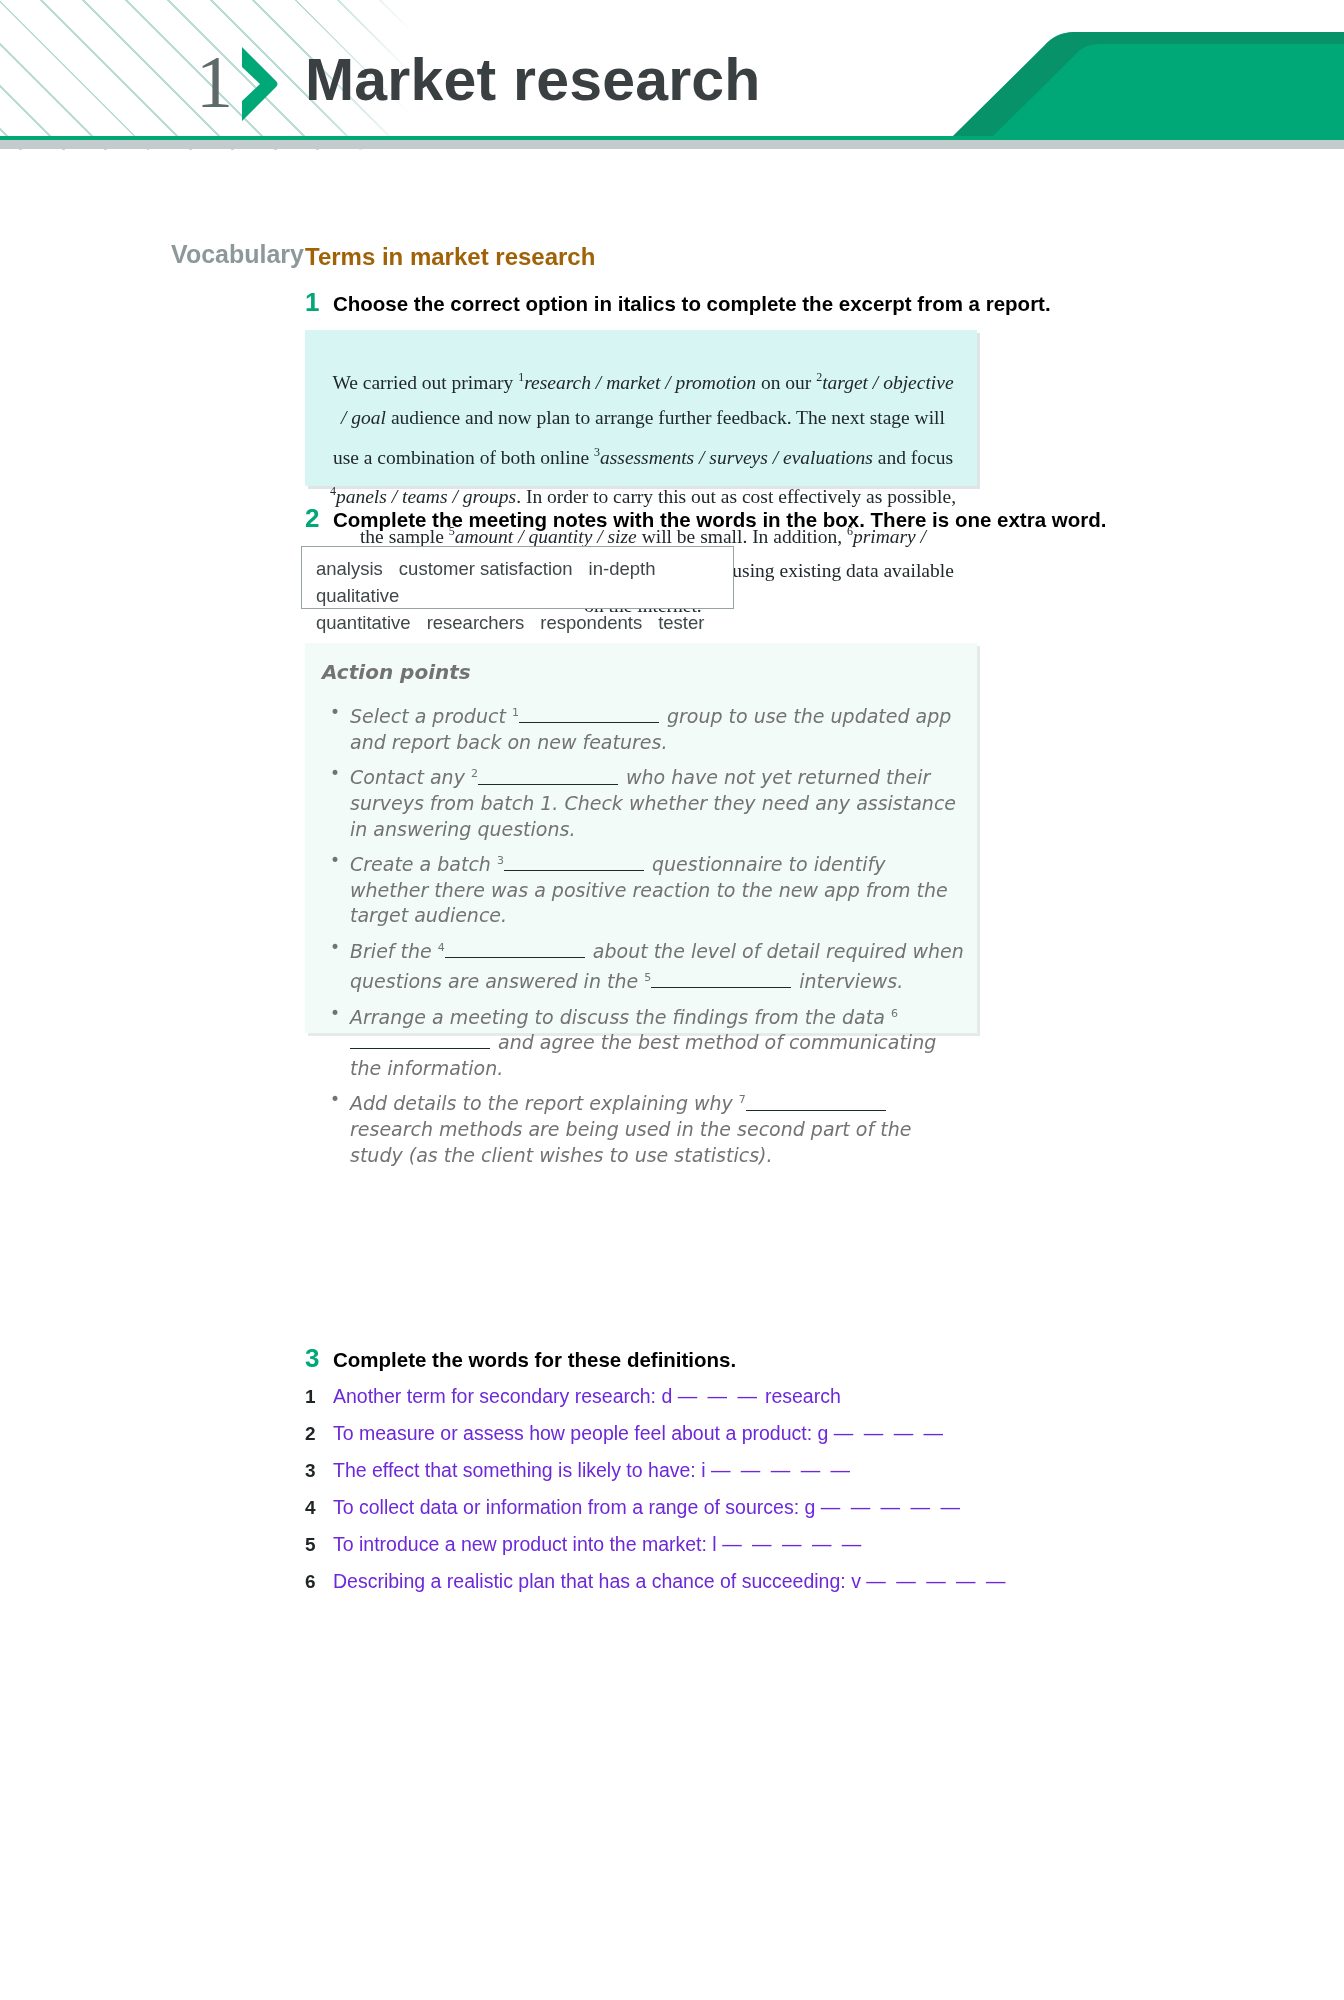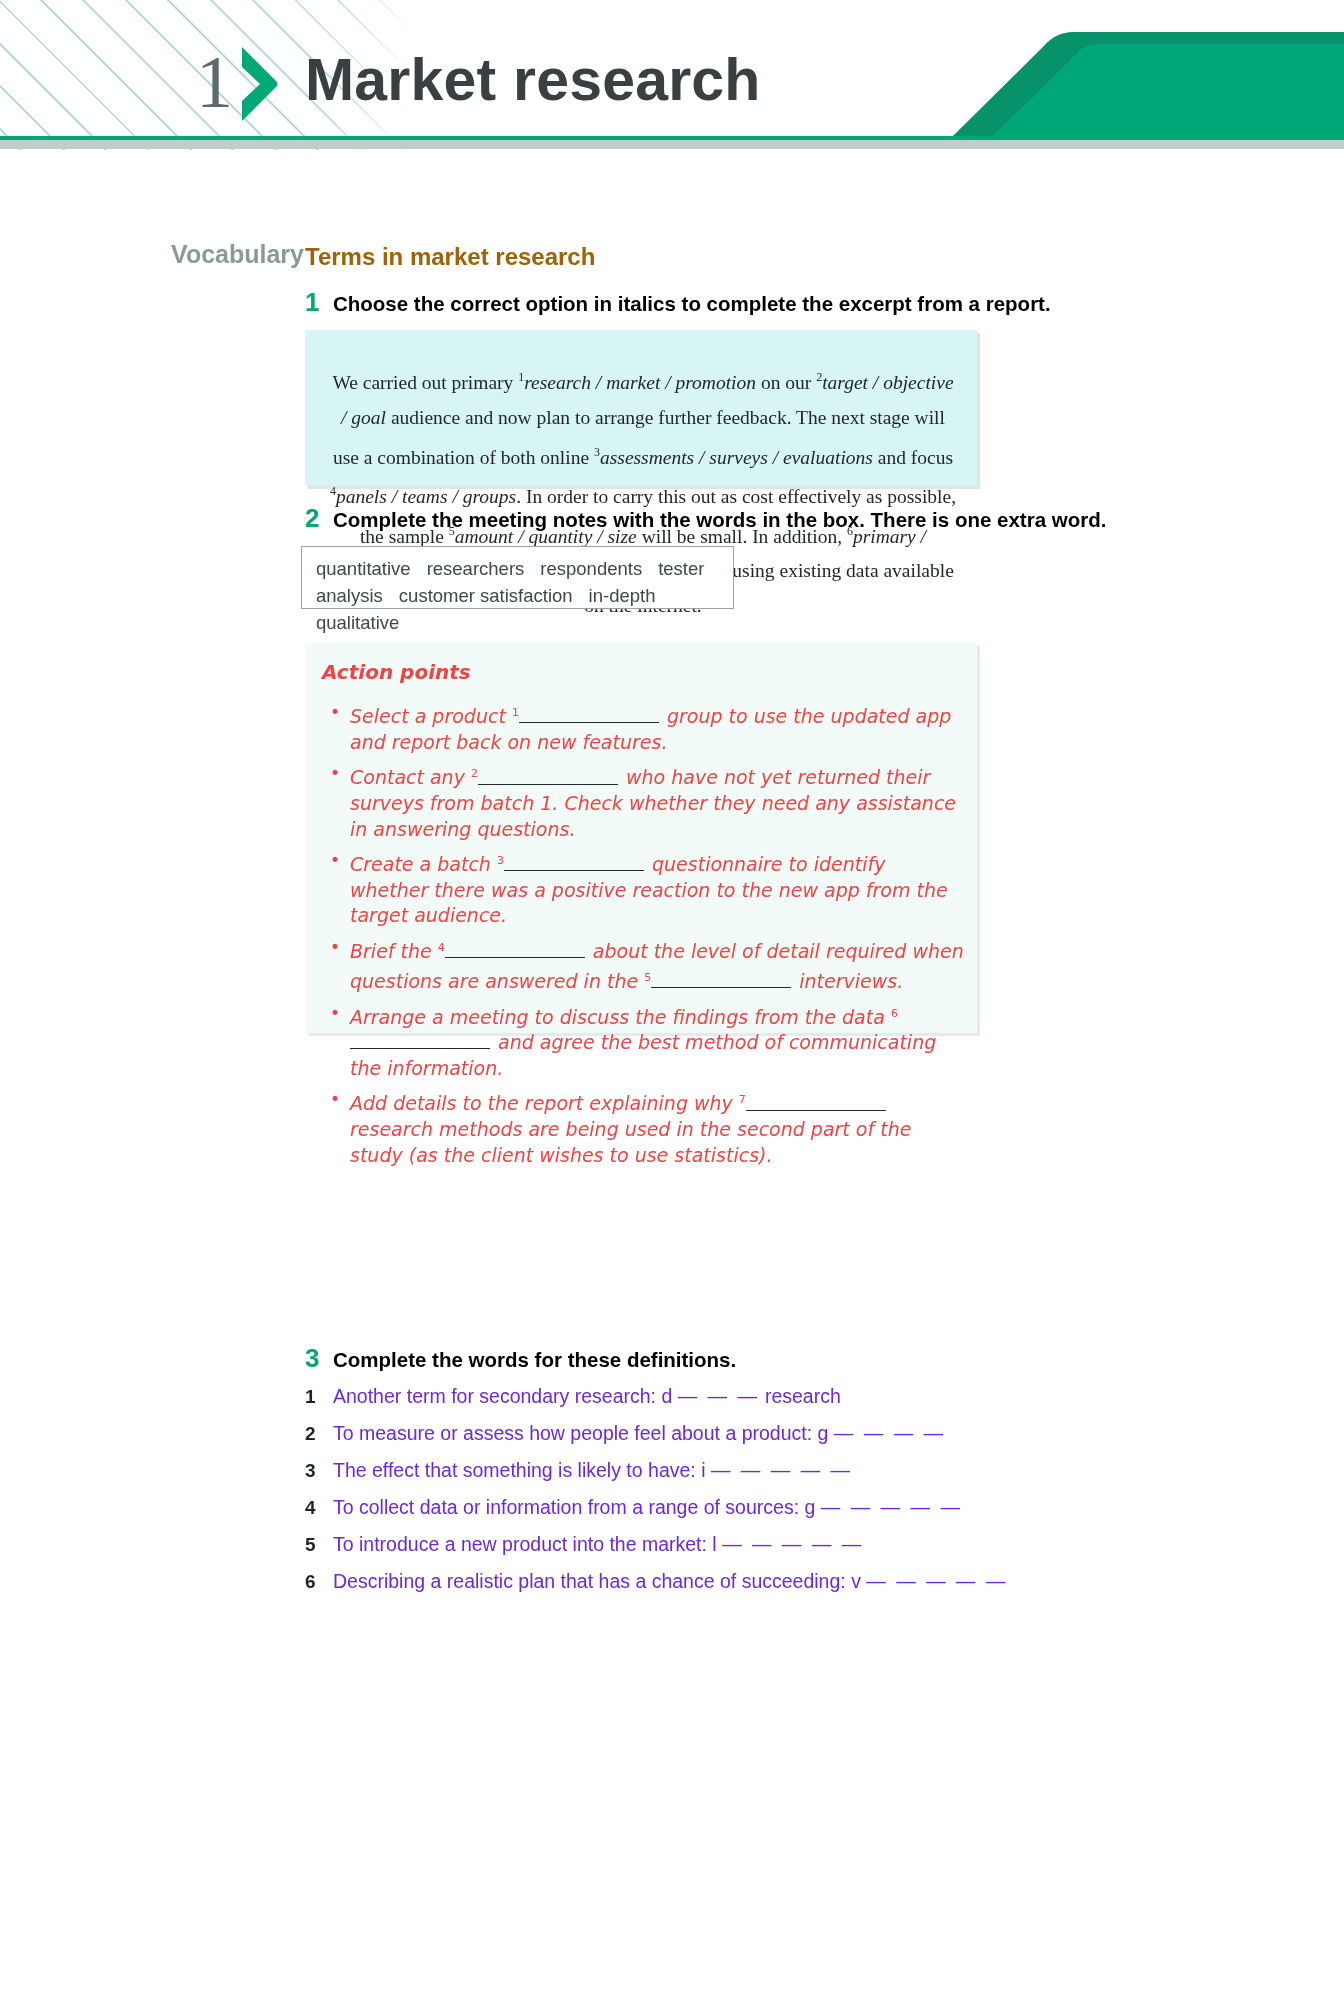--- a/index.html
+++ b/index.html
@@ -170,21 +170,21 @@
     left: 305px; top: 643px;
     width: 672px; height: 390px;
     background: #f2fbf8;
     box-shadow: 3px 3px 0 rgba(150,170,172,0.25);
   }
   .notes-inner {
     position: absolute;
     left: 322px; top: 660px;
     width: 650px;
     font-family: "DejaVu Sans", sans-serif;
-    color: #ef4444;
+    color: #737373;
   }
   .notes-title {
     font-size: 20px;
     font-weight: 700;
     margin-bottom: 16px;
     font-style: italic;
   }
   .notes-list { list-style: none; margin: 6px; padding: 0; }
   .notes-list li {
     position: relative;
@@ -266,22 +266,22 @@
   <div class="excerpt-box"></div>
   <div class="excerpt-text" id="excerpt-text">We carried out primary <sup>1</sup><i>research / market / promotion</i> on our <sup>2</sup><i>target / objective / goal</i> audience and now plan to arrange further feedback. The next stage will use a combination of both online <sup>3</sup><i>assessments / surveys / evaluations</i> and focus <sup>4</sup><i>panels / teams / groups</i>. In order to carry this out as cost effectively as possible, the sample <sup>5</sup><i>amount / quantity / size</i> will be small. In addition, <sup>6</sup><i>primary / secondary / minor</i> research will also be carried out using existing data available on the internet.</div>
 
   <div class="ex" style="top:503px;">
     <span class="ex-num">2</span>
     <span class="ex-text">Complete the meeting notes with the words in the box. There is one extra word.</span>
   </div>
 
   <div class="wordbank"></div>
   <div class="wordbank-inner" id="word-bank">
+      <div><span>analysis</span><span class="wb-gap"></span><span>customer satisfaction</span><span class="wb-gap"></span><span>in-depth</span><span class="wb-gap"></span><span>qualitative</span></div>
       <div><span>quantitative</span><span class="wb-gap"></span><span>researchers</span><span class="wb-gap"></span><span>respondents</span><span class="wb-gap"></span><span>tester</span></div>
-      <div><span>analysis</span><span class="wb-gap"></span><span>customer satisfaction</span><span class="wb-gap"></span><span>in-depth</span><span class="wb-gap"></span><span>qualitative</span></div>
     </div>
 
   <div class="notes-box"></div>
   <div class="notes-inner">
     <div class="notes-title">Action points</div>
     <ul class="notes-list" id="notes-list">
         <li>Select a product <sup>1</sup><span class="blank"></span> group to use the updated app and report back on new features.</li>
         <li>Contact any <sup>2</sup><span class="blank"></span> who have not yet returned their surveys from batch 1. Check whether they need any assistance in answering questions.</li>
         <li>Create a batch <sup>3</sup><span class="blank"></span> questionnaire to identify whether there was a positive reaction to the new app from the target audience.</li>
         <li>Brief the <sup>4</sup><span class="blank"></span> about the level of detail required when questions are answered in the <sup>5</sup><span class="blank"></span> interviews.</li>

